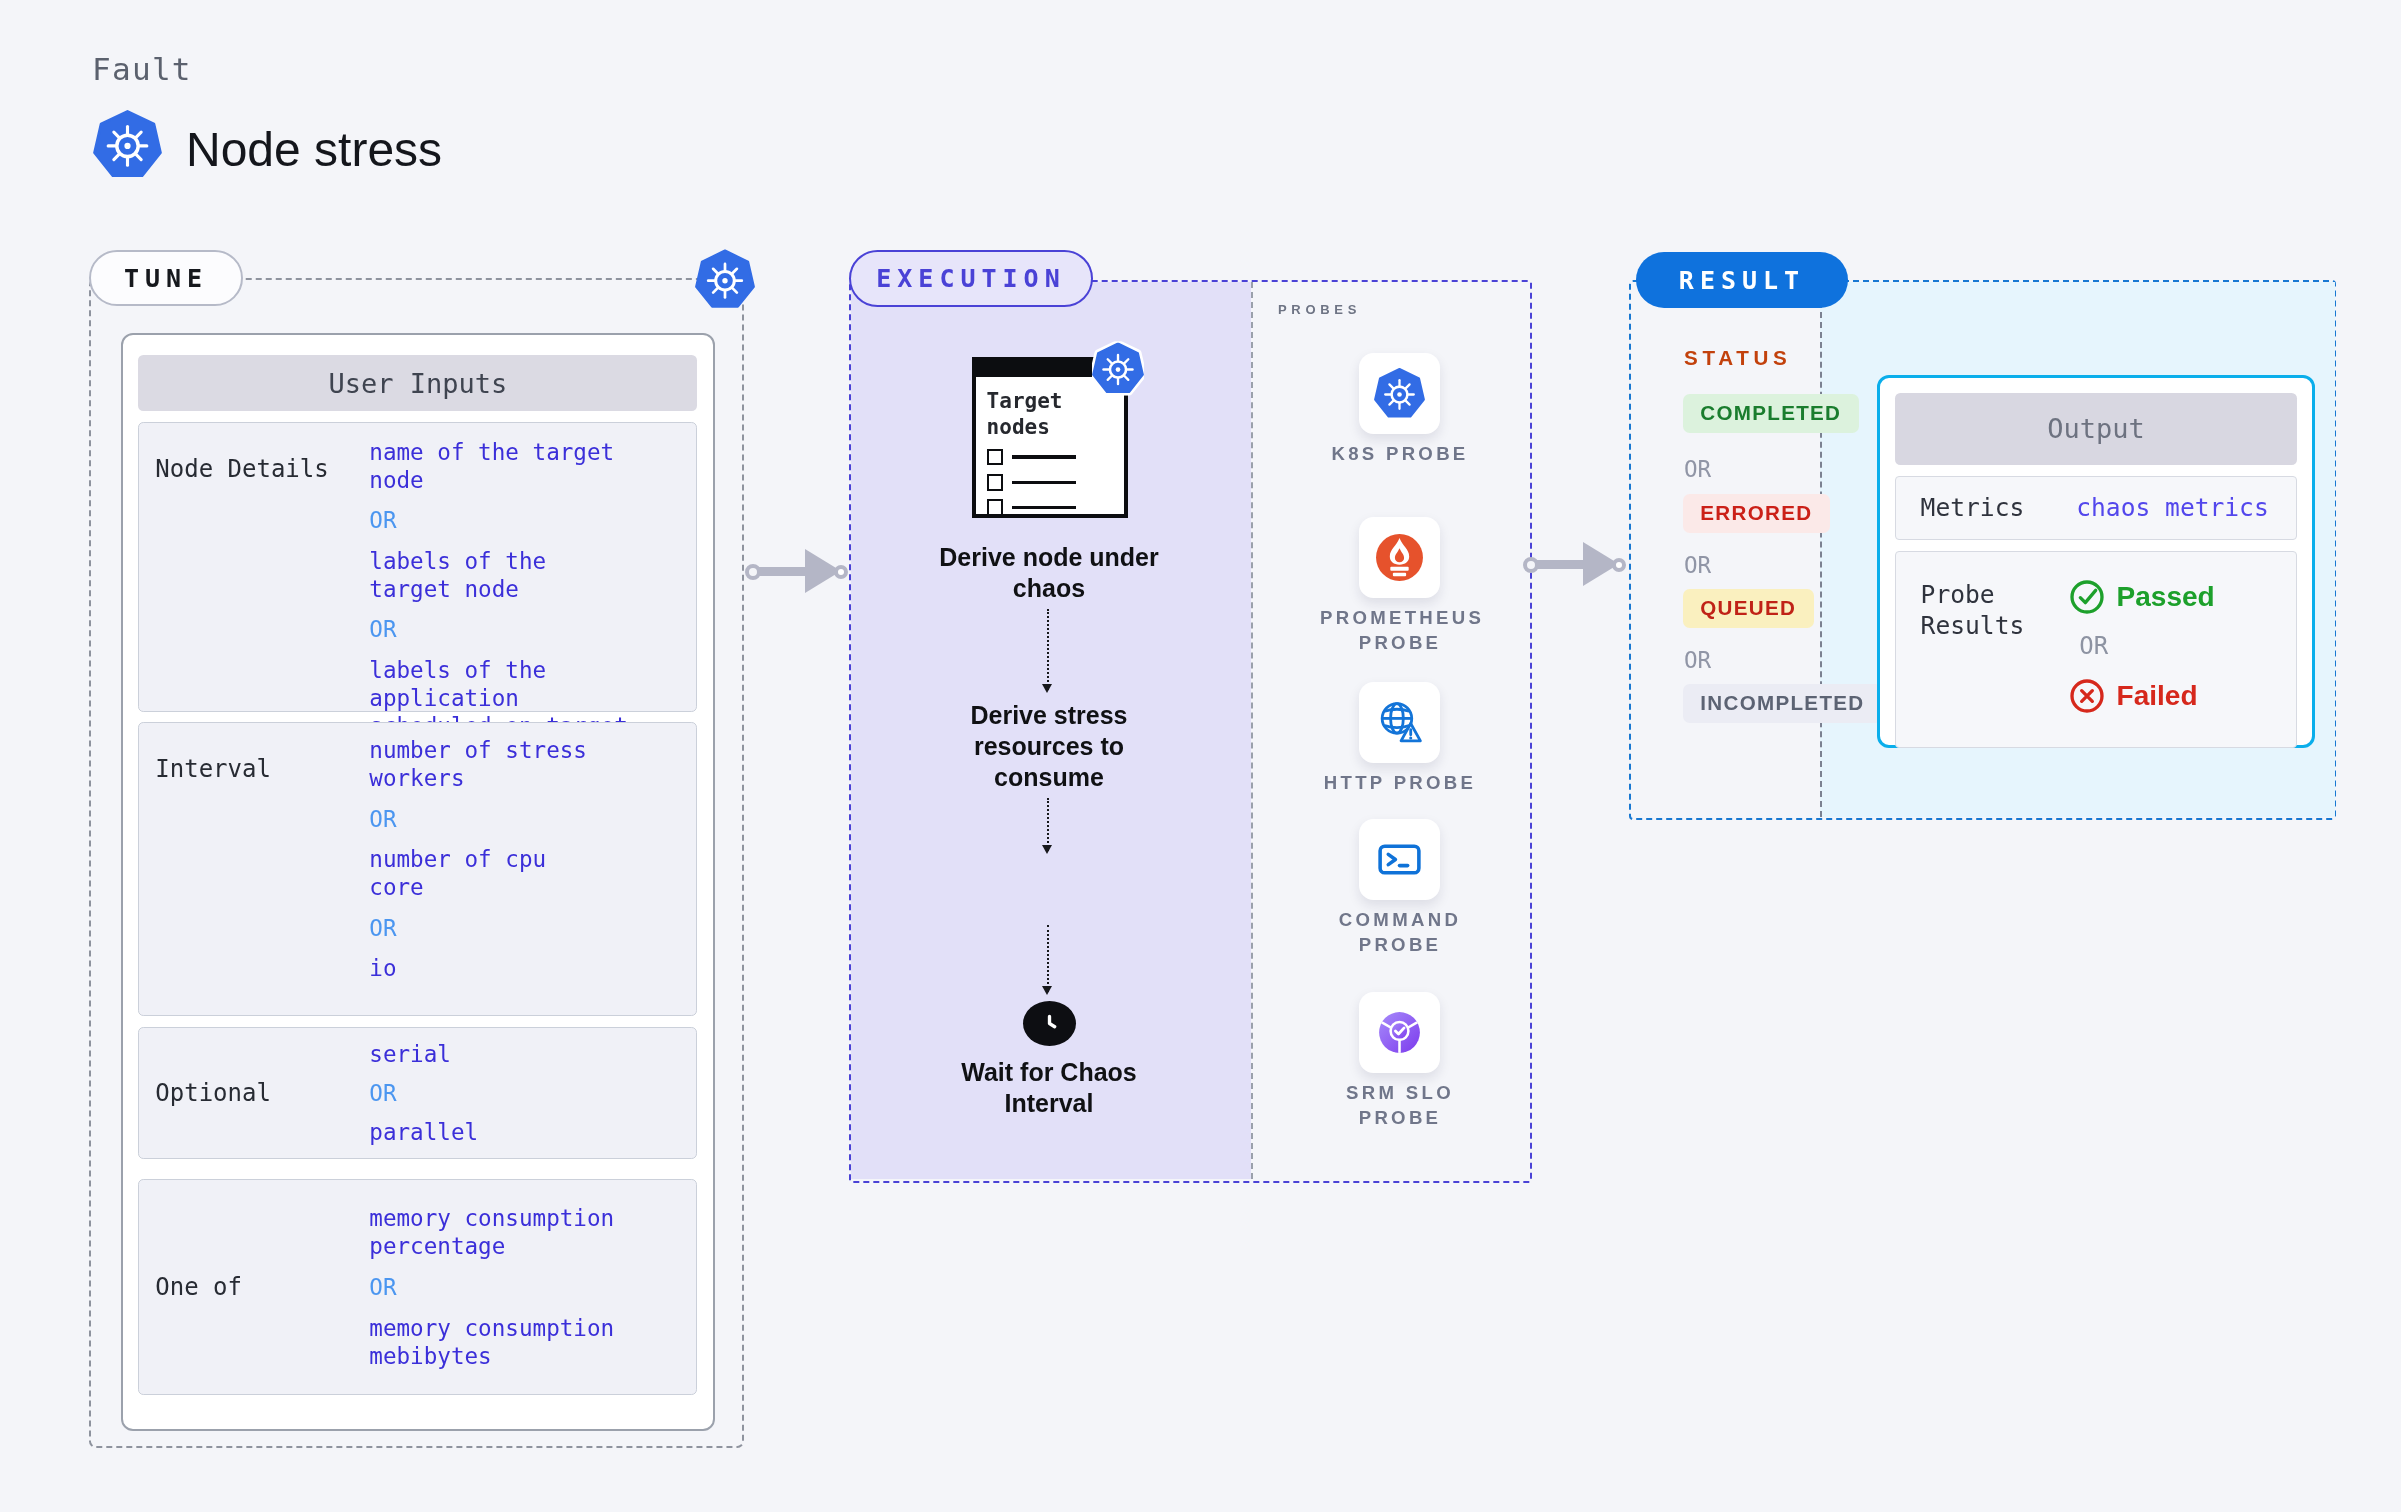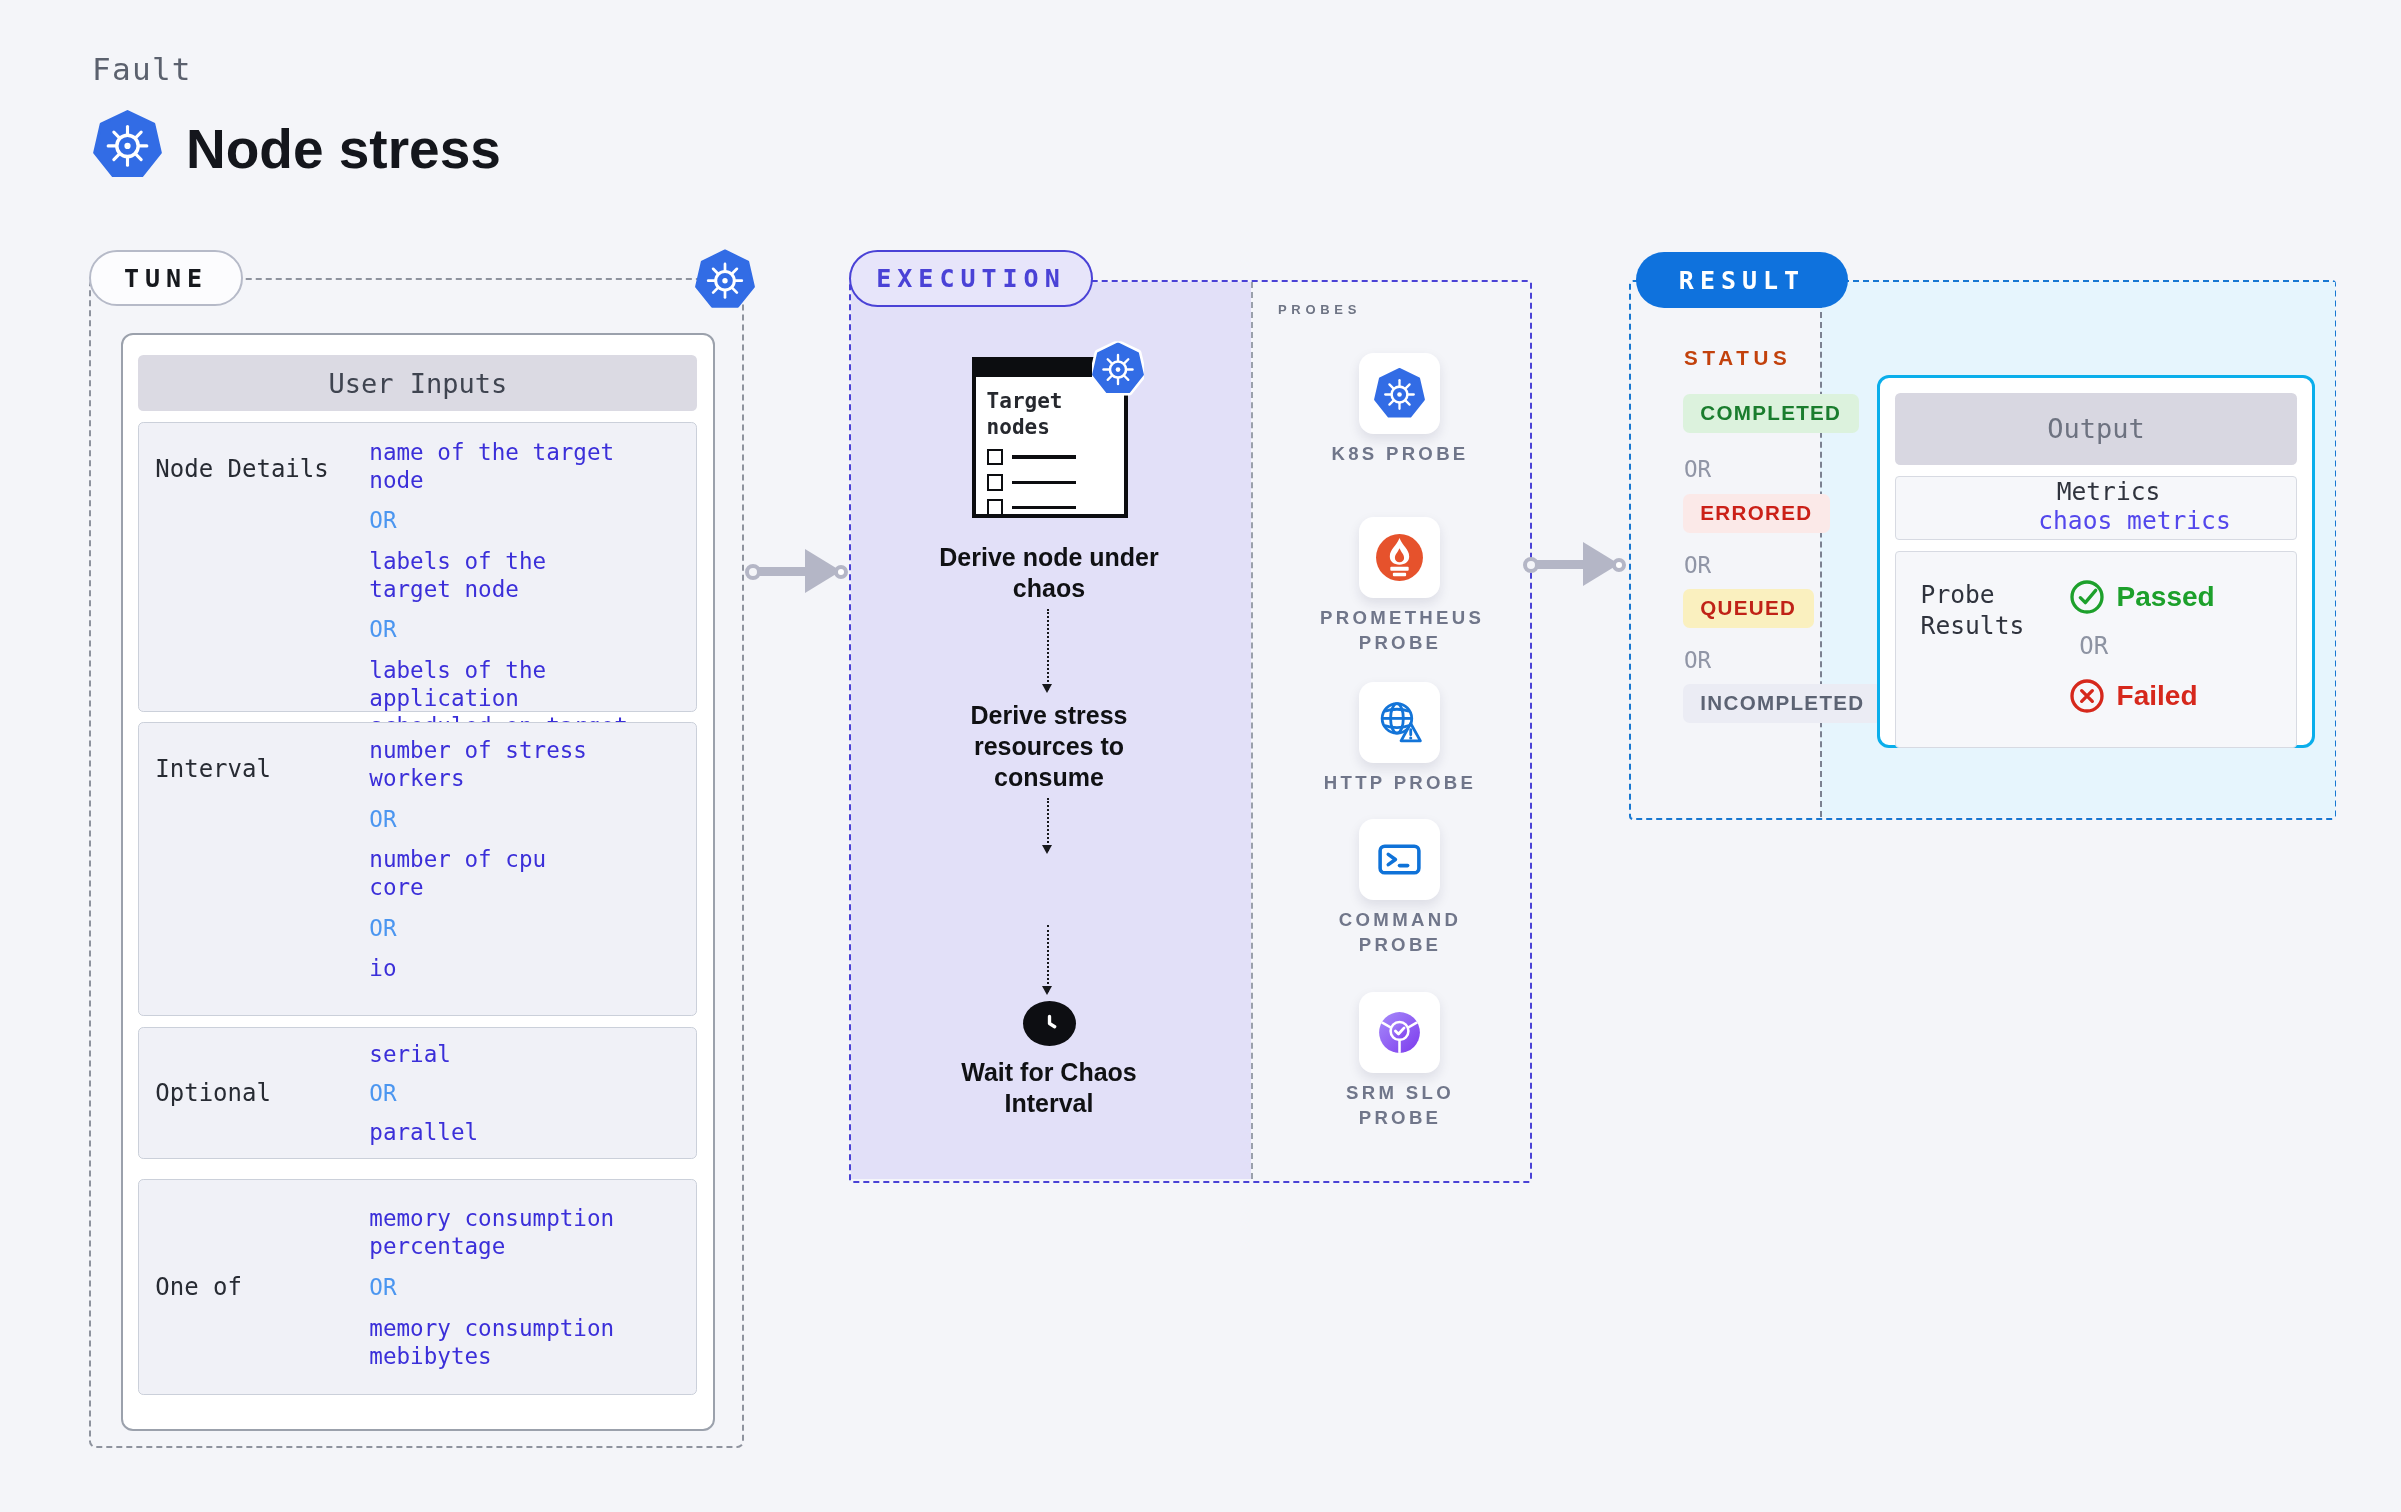--- a/index.html
+++ b/index.html
@@ -8,21 +8,21 @@
     position:relative; width:2401px; height:1512px;
     background:#f4f5f9; overflow:hidden;
     font-family:"DejaVu Sans Mono","Liberation Mono",monospace;
     color:#1a1c22;
   }
 
   
   .kicker { position:absolute; left:92px; top:51px; font-size:31px; color:#5b616e; letter-spacing:1.3px; }
   .title-row { position:absolute; left:93px; top:108px; display:flex; align-items:center; gap:24px; }
   .title-k8s { width:69px; height:73px; color:#326ce5; }
-  .page-title { font-family:"Liberation Sans","DejaVu Sans",sans-serif; font-weight:700; font-size:55px; color:#14161c;margin-top:9px; }
+  .page-title { font-family:"Liberation Sans","DejaVu Sans",sans-serif; font-weight:400; font-size:48px; color:#14161c;margin-top:9px; }
 
   
   .pill {
     position:absolute; display:flex; align-items:center; justify-content:center;
     border-radius:31px; font-weight:700; font-size:25px; letter-spacing:6px; z-index:5;
   }
   .tune-pill { left:89px; top:250px; width:154px; height:56px; background:#fcfcfe; border:2px solid #b6bac8; color:#16181d; }
   .exec-pill { left:849px; top:250px; width:244px; height:57px; background:#e7e5fa; border:2.7px solid #4a42d6; color:#4a42d6; }
   .result-pill { left:1636px; top:252px; width:212px; height:56px; background:#0f72dd; color:#ffffff; }
 
@@ -114,21 +114,21 @@
     font-family:"Liberation Sans","DejaVu Sans",sans-serif; font-weight:700; font-size:20.6px; letter-spacing:1.3px; }
   .b-1 { top:112px; } .b-2 { top:212px; } .b-3 { top:307px; } .b-4 { top:402px; }
   .status-or { position:absolute; left:53px; font-size:22.6px; color:#9095a6; }
   .so-1 { top:174px; } .so-2 { top:270px; } .so-3 { top:365px; }
 
   .output-panel { position:absolute; left:246px; top:93px; width:438px; height:373px;
     background:#ffffff; border:3.3px solid #0aaeeb; border-radius:12px; padding:14.6px; z-index:2; }
   .output-header { height:72px; background:#d8d7e1; border-radius:5.3px;
     display:flex; align-items:center; justify-content:center; font-size:27px; color:#6d7280; }
   .out-row { background:#f6f7fa; border:1.3px solid #d7dae2; border-radius:4px; margin-top:11.3px; }
-  .out-metrics { height:64px; display:flex; align-items:center; padding-left:25px;flex-direction:column; }
+  .out-metrics { height:64px; display:flex; align-items:center; padding-left:25px; }
   .out-label { font-size:24.6px; color:#2f333d; }
   .out-link { font-size:24.6px; color:#5347ec; margin-left:52px; }
   .out-probe { height:197px; display:flex; padding:27px 0 0 25px; }
   .plabel { width:148px; line-height:31px; }
   .out-results { flex:1; }
   .res-line { display:flex; align-items:center; gap:12px;
     font-family:"Liberation Sans","DejaVu Sans",sans-serif; font-weight:700; font-size:28px; }
   .res-line svg { width:36px; height:36px; }
   .passed { color:#1da02b; }
   .failed { color:#d6281c; margin-top:17.3px; }

